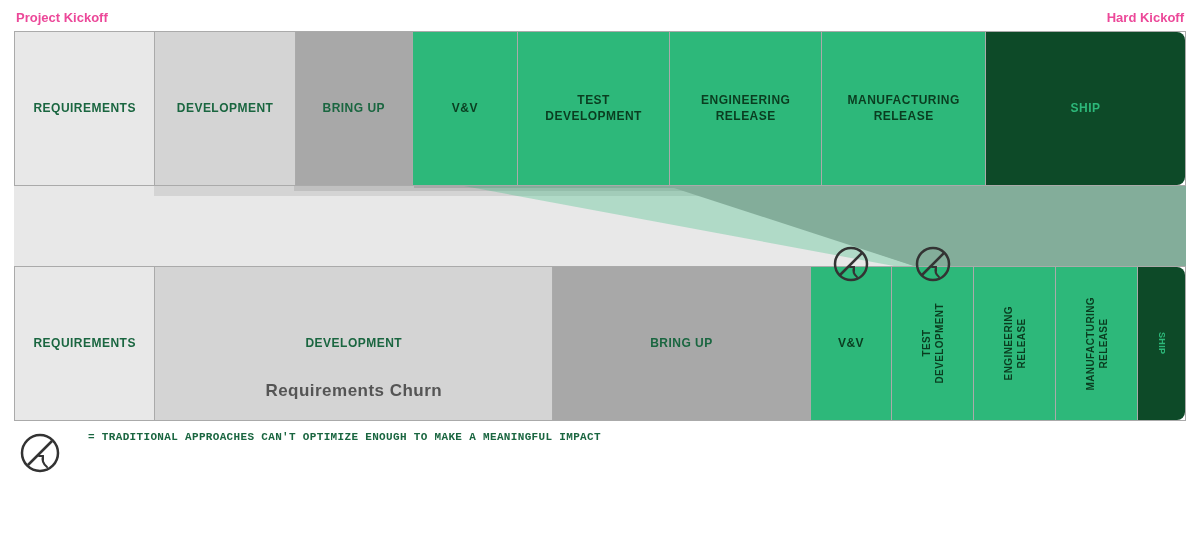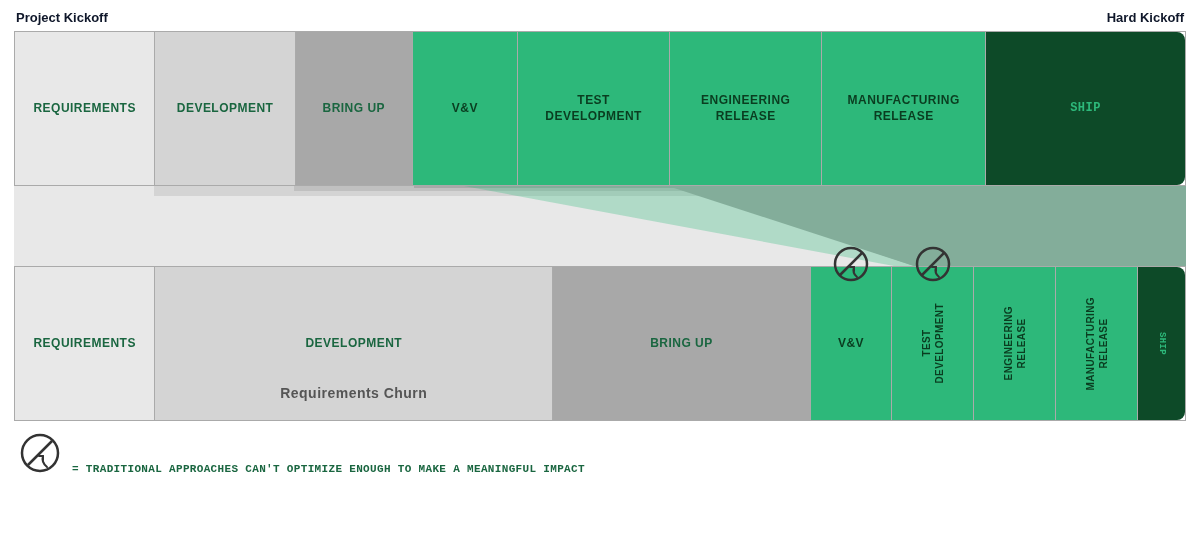--- a/index.html
+++ b/index.html
@@ -22,21 +22,21 @@
     .header-labels {
       display: flex;
       justify-content: space-between;
       margin-bottom: 6px;
       padding: 0 2px;
     }
 
     .header-label {
       font-size: 13px;
       font-weight: 700;
-      color: #0f172a;
+      color: #ec4899;
     }
 
     
     .top-row {
       display: flex;
       height: 155px;
       width: 100%;
       border: 1.5px solid #aaa;
     }
 
@@ -45,21 +45,21 @@
       align-items: center;
       justify-content: center;
       text-align: center;
       font-weight: 800;
       font-size: 12px;
       letter-spacing: 0.04em;
       border-right: 1.5px solid #aaa;
       padding: 6px 4px;
       line-height: 1.3;
     }
-    .cell:last-child { border-right: none; font-family: Liberation Mono, monospace; }
+    .cell:last-child { border-right: none; }
 
     .cell-requirements-top {
       width: 12%;
       background: #e8e8e8;
       color: #1a6640;
     }
     .cell-development-top {
       width: 12%;
       background: #d4d4d4;
       color: #1a6640;
@@ -179,33 +179,33 @@
       font-size: 9px;
       border-right: none;
       writing-mode: vertical-rl;
     }
 
     .req-churn-label {
       position: absolute;
       bottom: 18px;
       left: 50%;
       transform: translateX(-50%);
-      font-size: 14px;
+      font-size: 17px;
       color: #555;
       white-space: nowrap;
       text-align: center;
     }
 
     
     .footer-legend {
       display: flex;
-      align-items: flex-end;
+      align-items: flex-start;
       margin-top: 10px;
       padding: 0 4px;
-      gap: 10px;
+      gap: 26px;
     }
 
     .legend-text {
       font-family: 'Courier New', monospace;
       font-size: 11px;
       font-weight: 700;
       color: #1a6640;
       letter-spacing: 0.03em;
     }
 

